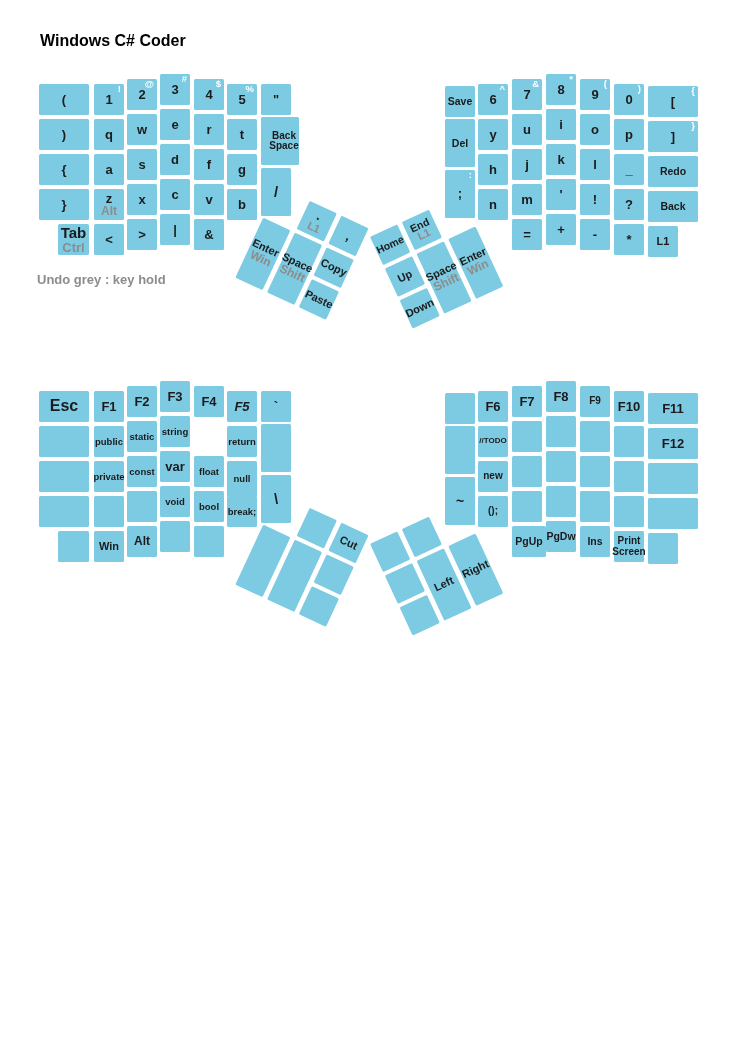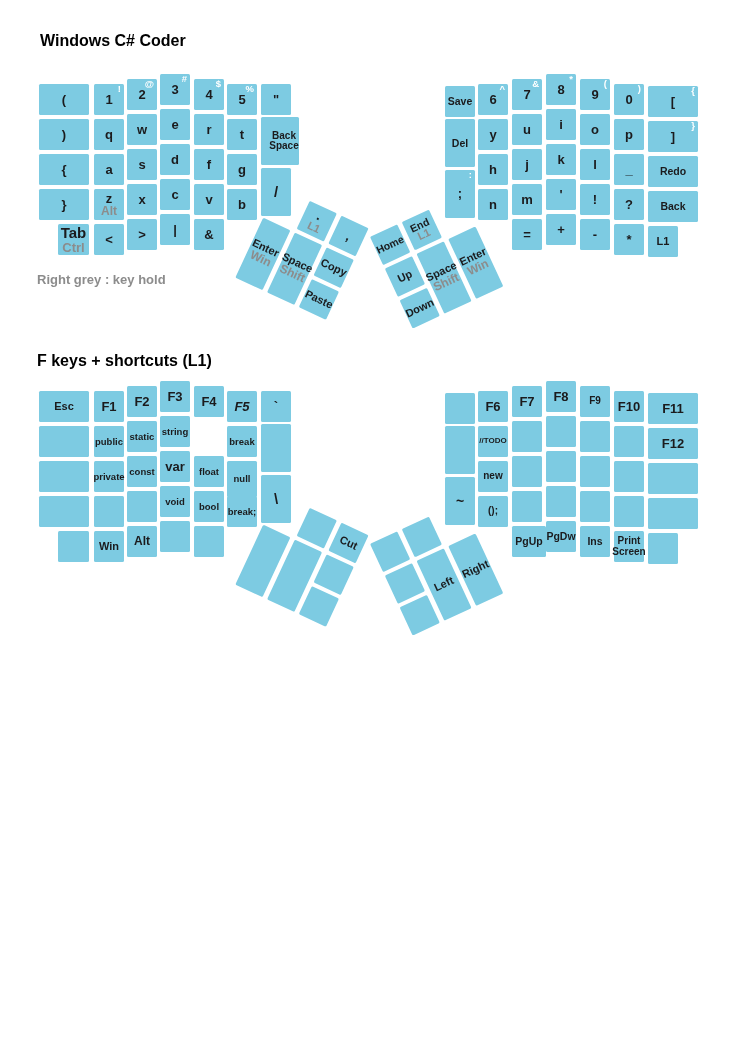--- a/index.html
+++ b/index.html
@@ -17,22 +17,21 @@
   }
   .lbl{font-weight:bold;color:#1b1b1d;white-space:normal;padding:0 1px;}
   .sub{font-weight:bold;color:#8c8c8c;}
   .shift{position:absolute;top:0px;right:3px;font-weight:bold;color:#ffffff;font-size:9.5px;line-height:1;}
 </style>
 </head>
 <body>
 
 <div class="canvas">
   <div class="title" style="left:40px;top:32px;">Windows C# Coder</div>
-  <div class="note" style="left:37px;top:272px;">Right grey : key hold</div>
-  <div class="title" style="left:37px;top:352px;">F keys + shortcuts (L1)</div>
+  <div class="note" style="left:37px;top:272px;">Undo grey : key hold</div>
   <div id="keys-root">
       <div class="key" style="left: 39px; top: 84px; width: 50px; height: 31px;">
         <span class="lbl" style="font-size: 13px;">(</span>
       </div>
       <div class="key" style="left: 94px; top: 84px; width: 30px; height: 31px;">
         <span class="lbl" style="font-size: 13px;">1</span>
         <span class="shift">!</span>
       </div>
       <div class="key" style="left: 127px; top: 79px; width: 30px; height: 31px;">
         <span class="lbl" style="font-size: 13px;">2</span>
@@ -274,21 +273,21 @@
         <div class="key" style="left: 35px; top: 35px; width: 30px; height: 66px;">
           <span class="lbl" style="font-size: 11px;">Space</span>
           <span class="sub" style="font-size: 12px;">Shift</span>
         </div>
         <div class="key" style="left: 70px; top: 35px; width: 30px; height: 66px;">
           <span class="lbl" style="font-size: 11px;">Enter</span>
           <span class="sub" style="font-size: 12px;">Win</span>
         </div>
       </div>
       <div class="key" style="left: 39px; top: 391px; width: 50px; height: 31px;">
-        <span class="lbl" style="font-size: 11px;">Esc</span>
+        <span class="lbl" style="font-size: 16px;">Esc</span>
       </div>
       <div class="key" style="left: 94px; top: 391px; width: 30px; height: 31px;">
         <span class="lbl" style="font-size: 13px;">F1</span>
       </div>
       <div class="key" style="left: 127px; top: 386px; width: 30px; height: 31px;">
         <span class="lbl" style="font-size: 13px;">F2</span>
       </div>
       <div class="key" style="left: 160px; top: 381px; width: 30px; height: 31px;">
         <span class="lbl" style="font-size: 13px;">F3</span>
       </div>
@@ -308,21 +307,21 @@
       <div class="key" style="left: 127px; top: 421px; width: 30px; height: 31px;">
         <span class="lbl" style="font-size: 9.5px;">static</span>
       </div>
       <div class="key" style="left: 160px; top: 416px; width: 30px; height: 31px;">
         <span class="lbl" style="font-size: 9.5px;">string</span>
       </div>
       <div class="key" style="left: 194px; top: 421px; width: 30px; height: 25px; margin-top: 37px;">
         <span class="lbl" style="font-size: 9.5px;">int</span>
       </div>
       <div class="key" style="left: 227px; top: 426px; width: 30px; height: 31px;">
-        <span class="lbl" style="font-size: 9.5px;">break</span>
+        <span class="lbl" style="font-size: 9.5px;">return</span>
       </div>
       <div class="key" style="left: 261px; top: 424px; width: 30px; height: 48px;"></div>
       <div class="key" style="left: 39px; top: 461px; width: 50px; height: 31px;"></div>
       <div class="key" style="left: 94px; top: 461px; width: 30px; height: 31px;">
         <span class="lbl" style="font-size: 9.5px;">private</span>
       </div>
       <div class="key" style="left: 127px; top: 456px; width: 30px; height: 31px;">
         <span class="lbl" style="font-size: 9.5px;">const</span>
       </div>
       <div class="key" style="left: 160px; top: 451px; width: 30px; height: 31px;">

